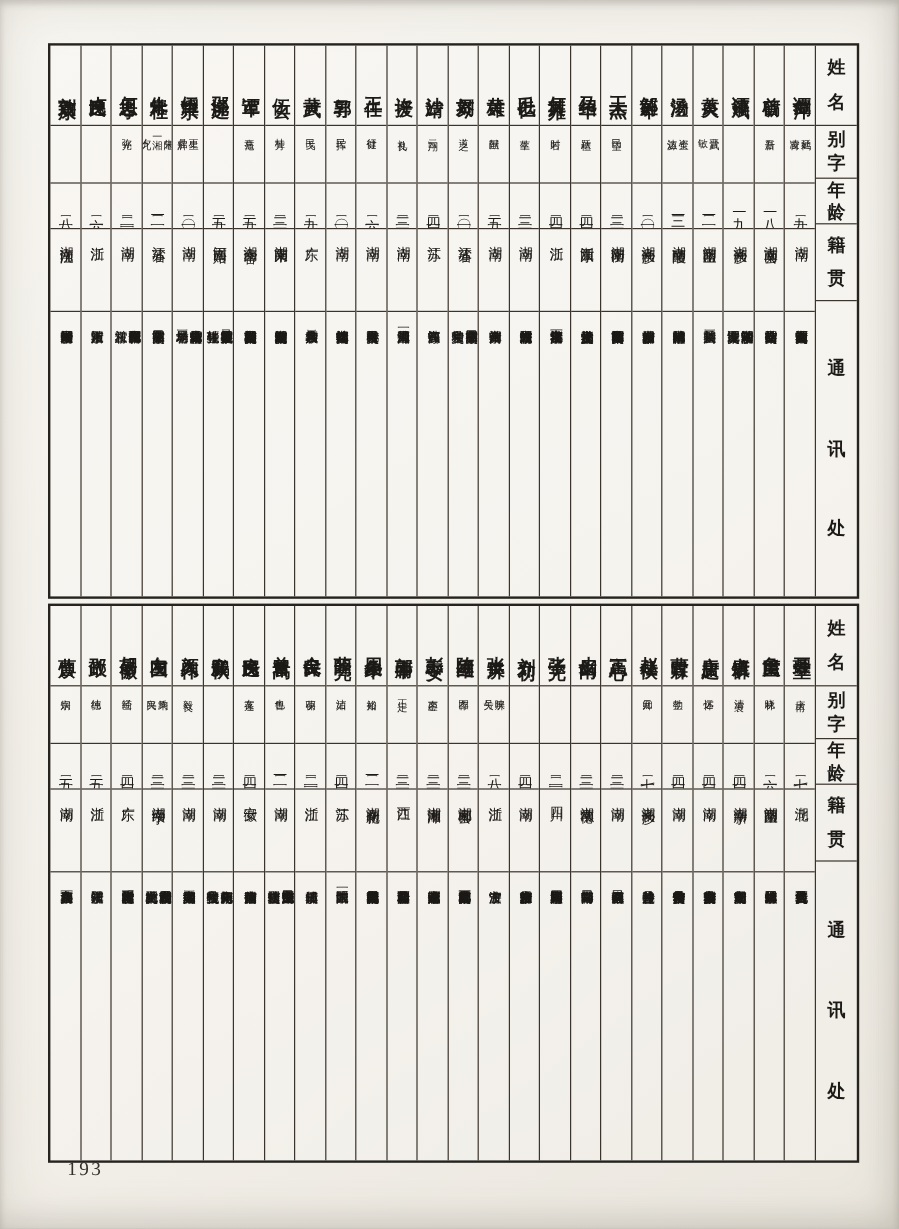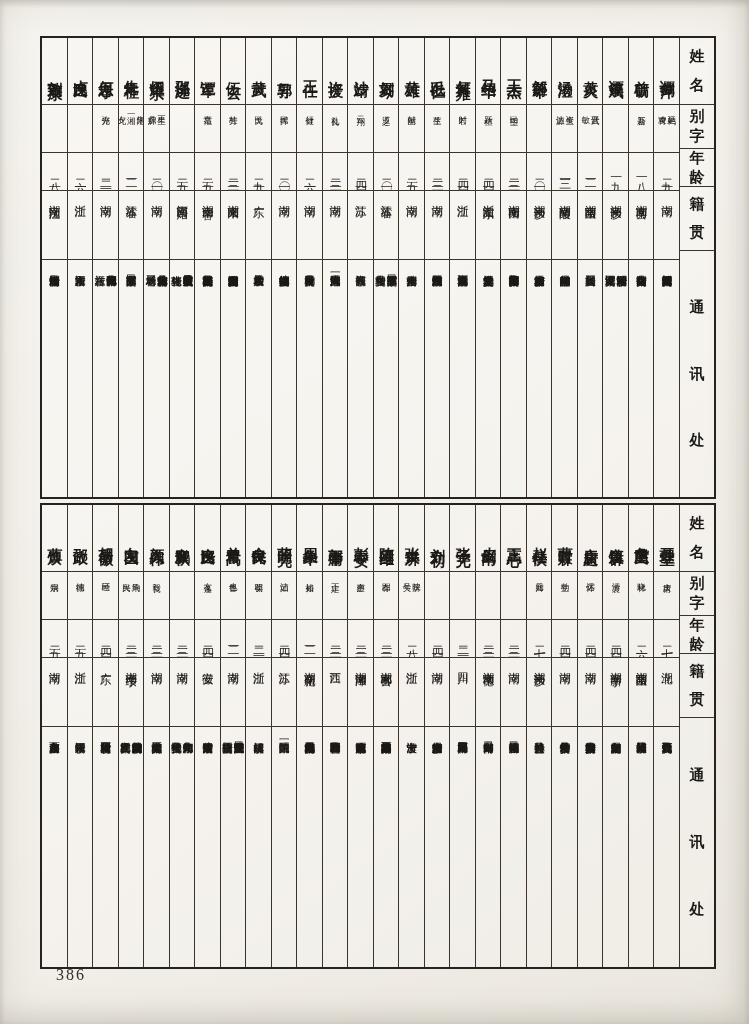--- a/index.html
+++ b/index.html
@@ -962,14 +962,14 @@
           <span class="vtext">二五</span>
         </div>
         <div class="cell r-origin c-origin">
           <span class="vtext">湖南</span>
         </div>
         <div class="cell r-addr c-addr">
           <span class="vtext">湖南永兴县垱头上曹万和</span>
         </div>
       </div>
     </div>
-  <div class="page-number">386</div>
+  <div class="page-number">193</div>
 </div>
 
 </body></html>

